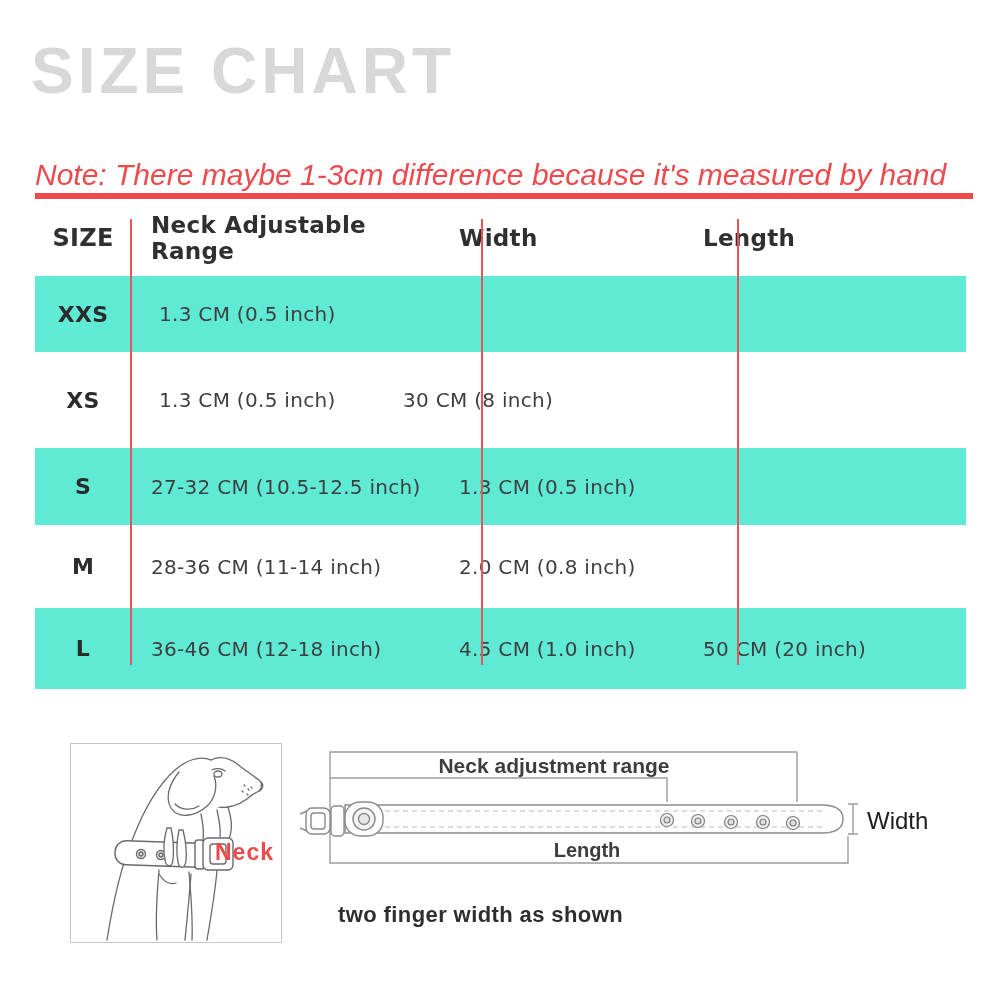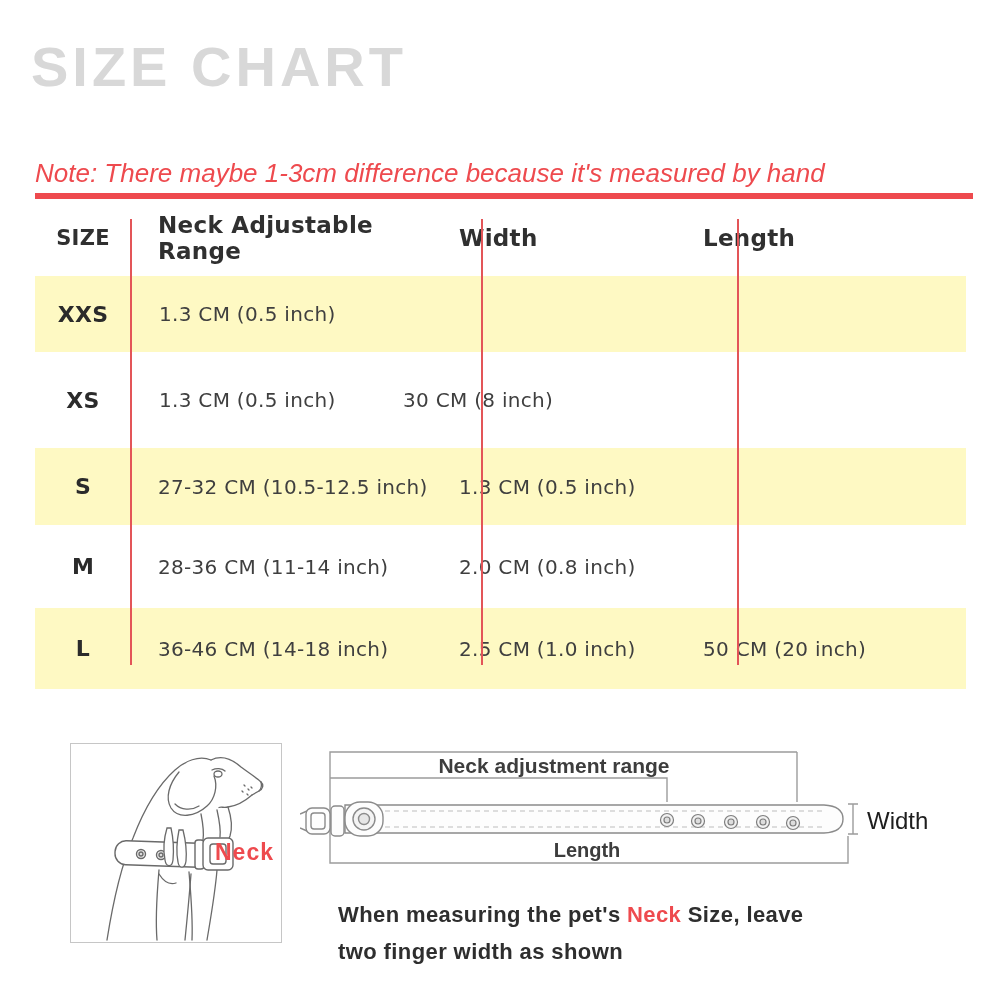--- a/index.html
+++ b/index.html
@@ -1,36 +1,36 @@
 <!DOCTYPE html>
 <html><head>
 <meta charset="utf-8">
 <style>
   *{box-sizing:border-box;margin:0;padding:0}
   html,body{background:#ffffff}
   body{font-family:"DejaVu Sans",sans-serif}
   #canvas{position:relative;width:1000px;height:1000px;background:#fff;overflow:hidden}
 
   .title{position:absolute;left:31px;top:34px;font-family:"Liberation Sans",sans-serif;
-         font-weight:bold;font-size:56px;letter-spacing:4px;color:#d8d8d8;white-space:nowrap}
+         font-weight:bold;font-size:64px;letter-spacing:4px;color:#d8d8d8;white-space:nowrap}
   .note{position:absolute;left:35px;top:158px;font-family:"Liberation Sans",sans-serif;
-        font-style:italic;font-size:26px;color:#ee4a4e;white-space:nowrap}
+        font-style:italic;font-size:30px;color:#ee4a4e;white-space:nowrap}
   .rule{position:absolute;left:35px;top:193px;width:938px;height:6px;background:#ee4a4e}
 
   .sizetable{position:absolute;left:35px;top:199px;width:931px}
   .row{display:flex;width:100%}
   .c1{width:96px;display:flex;align-items:center;justify-content:center}
-  .c2{width:300px;display:flex;align-items:center;padding-left:27px}
+  .c2{width:300px;display:flex;align-items:center;padding-left:20px}
   .c3{width:256px;display:flex;align-items:center;padding-left:28px}
   .c4{width:228px;display:flex;align-items:center;padding-left:16px}
   .hrow{height:77px;font-weight:bold;font-size:23px;color:#303030;letter-spacing:0.3px}
-  .hrow .c1{font-size:21px}
+  .hrow .c1{font-size:24px}
   .drow{font-size:20px;color:#3f3f3f;letter-spacing:0.3px}
   .drow .c1{font-weight:bold;font-size:22px;color:#2b2b2b}
-  .gray{background:#fef9c3}
+  .gray{background:#5eead4}
   .r1{height:76px}.r2{height:96px}.r3{height:77px}.r4{height:83px}.r5{height:81px}
   .vline{position:absolute;top:20px;width:2px;height:446px;background:#e35558}
   .v1{left:95px}.v2{left:446px}.v3{left:702px}
 
   .dogbox{position:absolute;left:70px;top:743px;width:212px;height:200px;border:1px solid #c6c6c6}
   .neck-label{position:absolute;left:144px;top:95px;font-size:23px;font-weight:bold;
               color:#ee4a4e;font-family:"Liberation Sans",sans-serif;letter-spacing:1px}
 
   .collar{position:absolute;left:300px;top:740px}
   .collar text{font-family:"Liberation Sans",sans-serif}
@@ -70,22 +70,22 @@
       <div class="c2">27-32 CM (10.5-12.5 inch)</div>
       <div class="c3">1.3 CM (0.5 inch)</div>
     </div>
     <div class="row drow r4">
       <div class="c1">M</div>
       <div class="c2">28-36 CM (11-14 inch)</div>
       <div class="c3">2.0 CM (0.8 inch)</div>
     </div>
     <div class="row drow r5 gray">
       <div class="c1">L</div>
-      <div class="c2">36-46 CM (14-18 inch)</div>
-      <div class="c3">2.5 CM (1.0 inch)</div>
+      <div class="c2">36-46 CM (12-18 inch)</div>
+      <div class="c3">4.5 CM (1.0 inch)</div>
       <div class="c4">50 CM (20 inch)</div>
     </div>
     <div class="vline v1"></div>
     <div class="vline v2"></div>
     <div class="vline v3"></div>
   </div>
 
   <div class="dogbox">
     <svg width="210" height="198" viewBox="0 0 210 198">
       <g fill="none" stroke="#6a6a6a" stroke-width="1.3" stroke-linecap="round">
@@ -172,17 +172,16 @@
       <circle cx="493" cy="83" r="6.5" fill="#f1f1f1"></circle>
         <circle cx="493" cy="83" r="3" fill="#dddddd"></circle>
     </g>
 
     <text x="254" y="33" text-anchor="middle" font-size="21" font-weight="bold" fill="#3d3d3d">Neck adjustment range</text>
     <text x="287" y="117" text-anchor="middle" font-size="20" font-weight="bold" fill="#3d3d3d">Length</text>
     <text x="567" y="89" font-size="24" fill="#1e1e1e">Width</text>
   </svg>
 
   <div class="caption">
-    <div><span>When measuring the pet's </span><span class="red">Neck</span><span> Size, leave</span></div>
     <div>two finger width as shown</div>
   </div>
 
 </div>
 
 </body></html>

